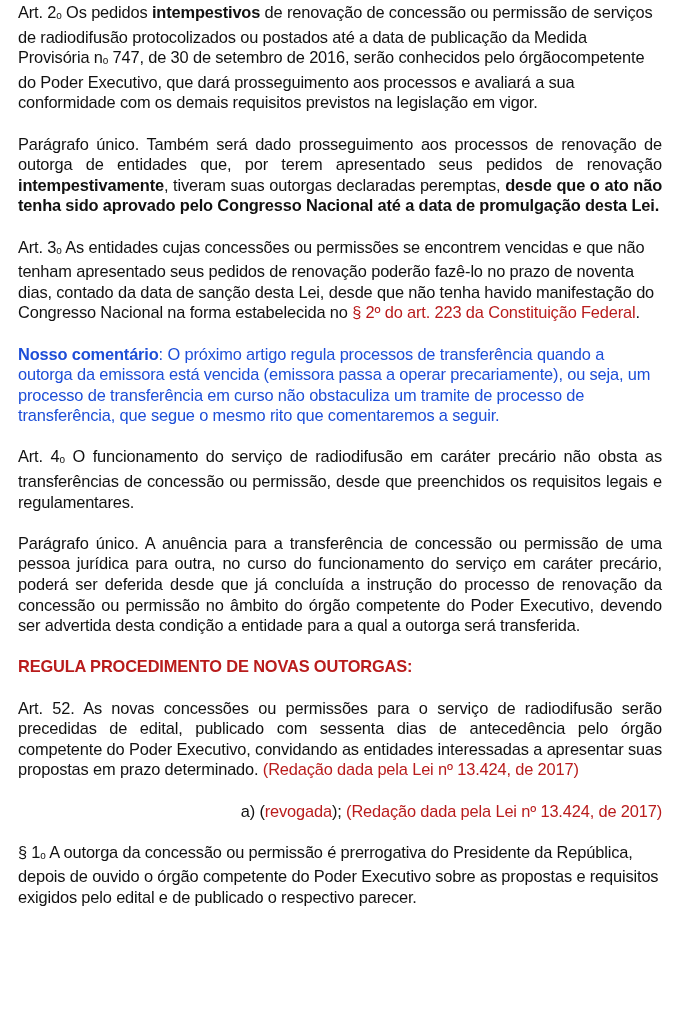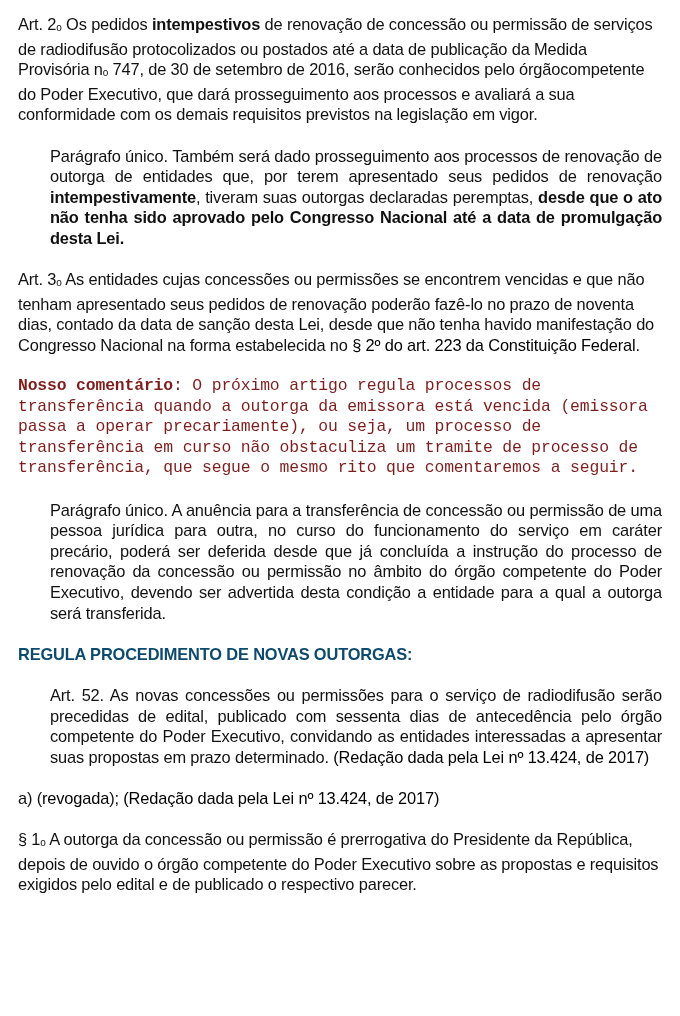--- a/index.html
+++ b/index.html
@@ -1,33 +1,33 @@
 <!DOCTYPE html>
 <html><head>
 <meta charset="utf-8">
 <style>
   html, body { margin: 0; padding: 0; background: #ffffff; }
   body { width: 680px; height: 1016px; overflow: hidden; }
   .page {
     position: relative;
-    padding: 14px 18px 0 18px;
+    padding: 2px 18px 0 18px;
     font-family: "Liberation Sans", sans-serif;
     font-size: 16.4px;
     line-height: 20.6px;
     color: #111111;
     letter-spacing: -0.15px;
   }
   p { margin: 0 0 20.6px 0; }
-  .j { text-align: justify; margin-left: 32px; }
+  .j { text-align: justify; }
   .b { font-weight: bold; }
-  .red { color: #7f1d1d; font-family: Liberation Mono, monospace; }
-  .blue { color: #000000; }
+  .red { color: #1d4ed8; }
+  .blue { color: #b91c1c; }
   .sub { font-size: 10px; vertical-align: -1px; }
-  .head { font-weight: bold; color: #0c4a6e; margin-bottom: 20.6px; }
-  .items p { margin: 0; }
+  .head { font-weight: bold; color: #b91c1c; margin-bottom: 20.6px; }
+  .items p { margin: 0; text-align: right; }
   .items { margin-bottom: 20.6px; }
 </style>
 </head>
 <body>
 
 <div class="page">
 
   <p>
     <span>Art. 2</span><span class="sub">o</span><span> Os pedidos </span><span class="b">intempestivos</span><span> de renovação de concessão ou permissão de serviços de radiodifusão protocolizados ou postados até a data de publicação da Medida Provisória n</span><span class="sub">o</span><span> 747, de 30 de setembro de 2016, serão conhecidos pelo órgãocompetente do Poder Executivo, que dará prosseguimento aos processos e avaliará a sua conformidade com os demais requisitos previstos na legislação em vigor.</span>
   </p>
@@ -37,20 +37,23 @@
   </p>
 
   <p>
     <span>Art. 3</span><span class="sub">o</span><span> As entidades cujas concessões ou permissões se encontrem vencidas e que não tenham apresentado seus pedidos de renovação poderão fazê-lo no prazo de noventa dias, contado da data de sanção desta Lei, desde que não tenha havido manifestação do Congresso Nacional na forma estabelecida no </span><a class="blue" style="text-decoration:none">§ 2º do art. 223 da Constituição Federal</a><span>.</span>
   </p>
 
   <p class="red">
     <span class="b">Nosso comentário</span><span>: O próximo artigo regula processos de transferência quando a outorga da emissora está vencida (emissora passa a operar precariamente), ou seja, um processo de transferência em curso não obstaculiza um tramite de processo de transferência, que segue o mesmo rito que comentaremos a seguir.</span>
   </p>
 
+  <p class="j">
+    <span>Art. 4</span><span class="sub">o</span><span> O funcionamento do serviço de radiodifusão em caráter precário não obsta as transferências de concessão ou permissão, desde que preenchidos os requisitos legais e regulamentares.</span>
+  </p>
 
   <p class="j">Parágrafo único. A anuência para a transferência de concessão ou permissão de uma pessoa jurídica para outra, no curso do funcionamento do serviço em caráter precário, poderá ser deferida desde que já concluída a instrução do processo de renovação da concessão ou permissão no âmbito do órgão competente do Poder Executivo, devendo ser advertida desta condição a entidade para a qual a outorga será transferida.</p>
 
   <p class="head">REGULA PROCEDIMENTO DE NOVAS OUTORGAS:</p>
 
   <p class="j">
     <span>Art. 52. As novas concessões ou permissões para o serviço de radiodifusão serão precedidas de edital, publicado com sessenta dias de antecedência pelo órgão competente do Poder Executivo, convidando as entidades interessadas a apresentar suas propostas em prazo determinado. </span><a class="blue" style="text-decoration:none">(Redação dada pela Lei nº 13.424, de 2017)</a>
   </p>
 
   <div class="items">

